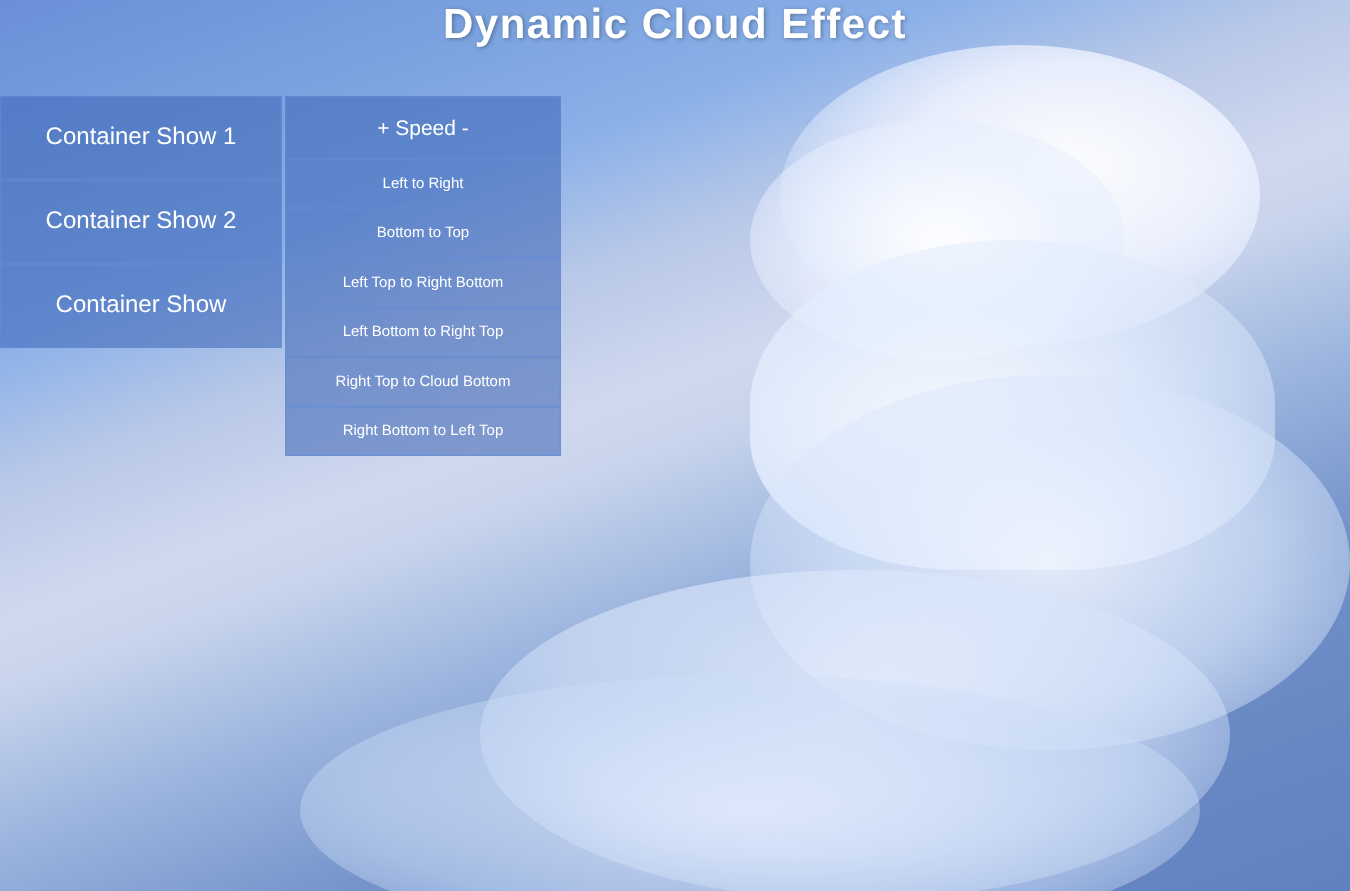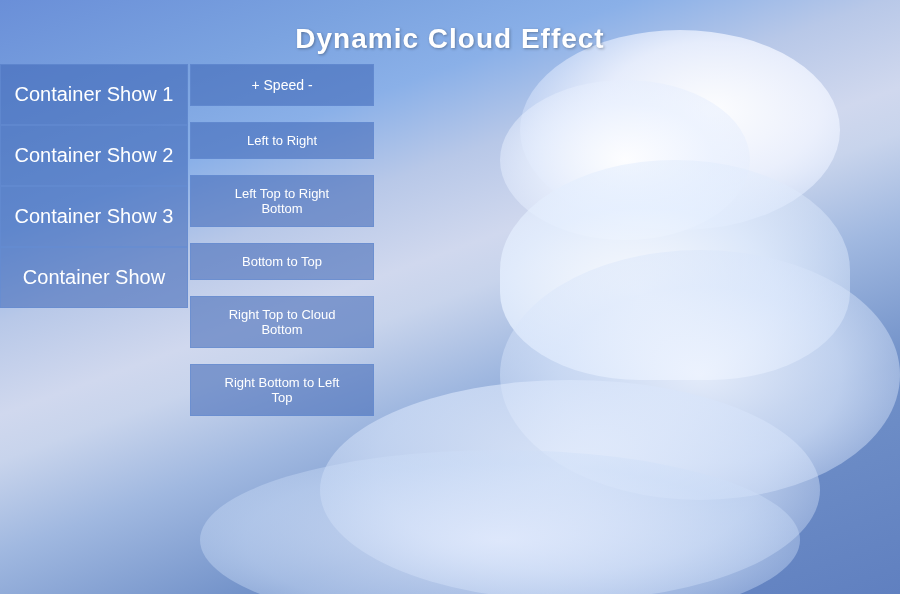--- a/index.html
+++ b/index.html
@@ -95,21 +95,21 @@
       border-radius: 50%;
     }
 
     .title-bar {
       position: absolute;
       top: 0;
       left: 0;
       right: 0;
       height: 55px;
       display: flex;
-      align-items: flex-end;
+      align-items: flex-start;
       justify-content: center;
     }
 
     .title {
       color: white;
       font-size: 28px;
       font-weight: bold;
       text-shadow: 1px 1px 3px rgba(0,0,0,0.3);
       letter-spacing: 1px;
     }
@@ -120,42 +120,42 @@
       left: 0;
       width: 188px;
       display: flex;
       flex-direction: column;
     }
 
     .left-btn {
       background: rgba(60, 100, 180, 0.55);
       border: 1px solid rgba(100, 140, 210, 0.6);
       color: white;
-      font-size: 20px;
+      font-size: 16px;
       padding: 18px 10px;
       text-align: center;
       cursor: pointer;
       transition: background 0.2s;
     }
 
     .right-panel {
       position: absolute;
       top: 64px;
       left: 190px;
       width: 184px;
       display: flex;
       flex-direction: column;
-      gap: 16px;
+      gap: 0;
     }
 
     .right-btn {
       background: rgba(60, 100, 180, 0.55);
       border: 1px solid rgba(100, 140, 210, 0.6);
       color: white;
-      font-size: 13px;
+      font-size: 10px;
       padding: 10px 23px;
       text-align: center;
       cursor: pointer;
       transition: background 0.2s;
     }
 
     .speed-btn {
       font-size: 14px;
       padding: 12px 8px;
     }
@@ -173,24 +173,24 @@
   <div class="cloud6"></div>
 </div>
 
 <div class="title-bar">
   <span class="title">Dynamic Cloud Effect</span>
 </div>
 
 <div class="left-panel">
   <button class="left-btn">Container Show 1</button>
   <button class="left-btn">Container Show 2</button>
-  <button class="left-btn">Container Show 3</button>
   <button class="left-btn">Container Show</button>
 </div>
 
 <div class="right-panel">
   <button class="right-btn speed-btn">+ Speed -</button>
   <button class="right-btn">Left to Right</button>
+  <button class="right-btn">Bottom to Top</button>
   <button class="right-btn">Left Top to Right Bottom</button>
-  <button class="right-btn">Bottom to Top</button>
+  <button class="right-btn">Left Bottom to Right Top</button>
   <button class="right-btn">Right Top to Cloud Bottom</button>
   <button class="right-btn">Right Bottom to Left Top</button>
 </div>
 
 </body></html>

